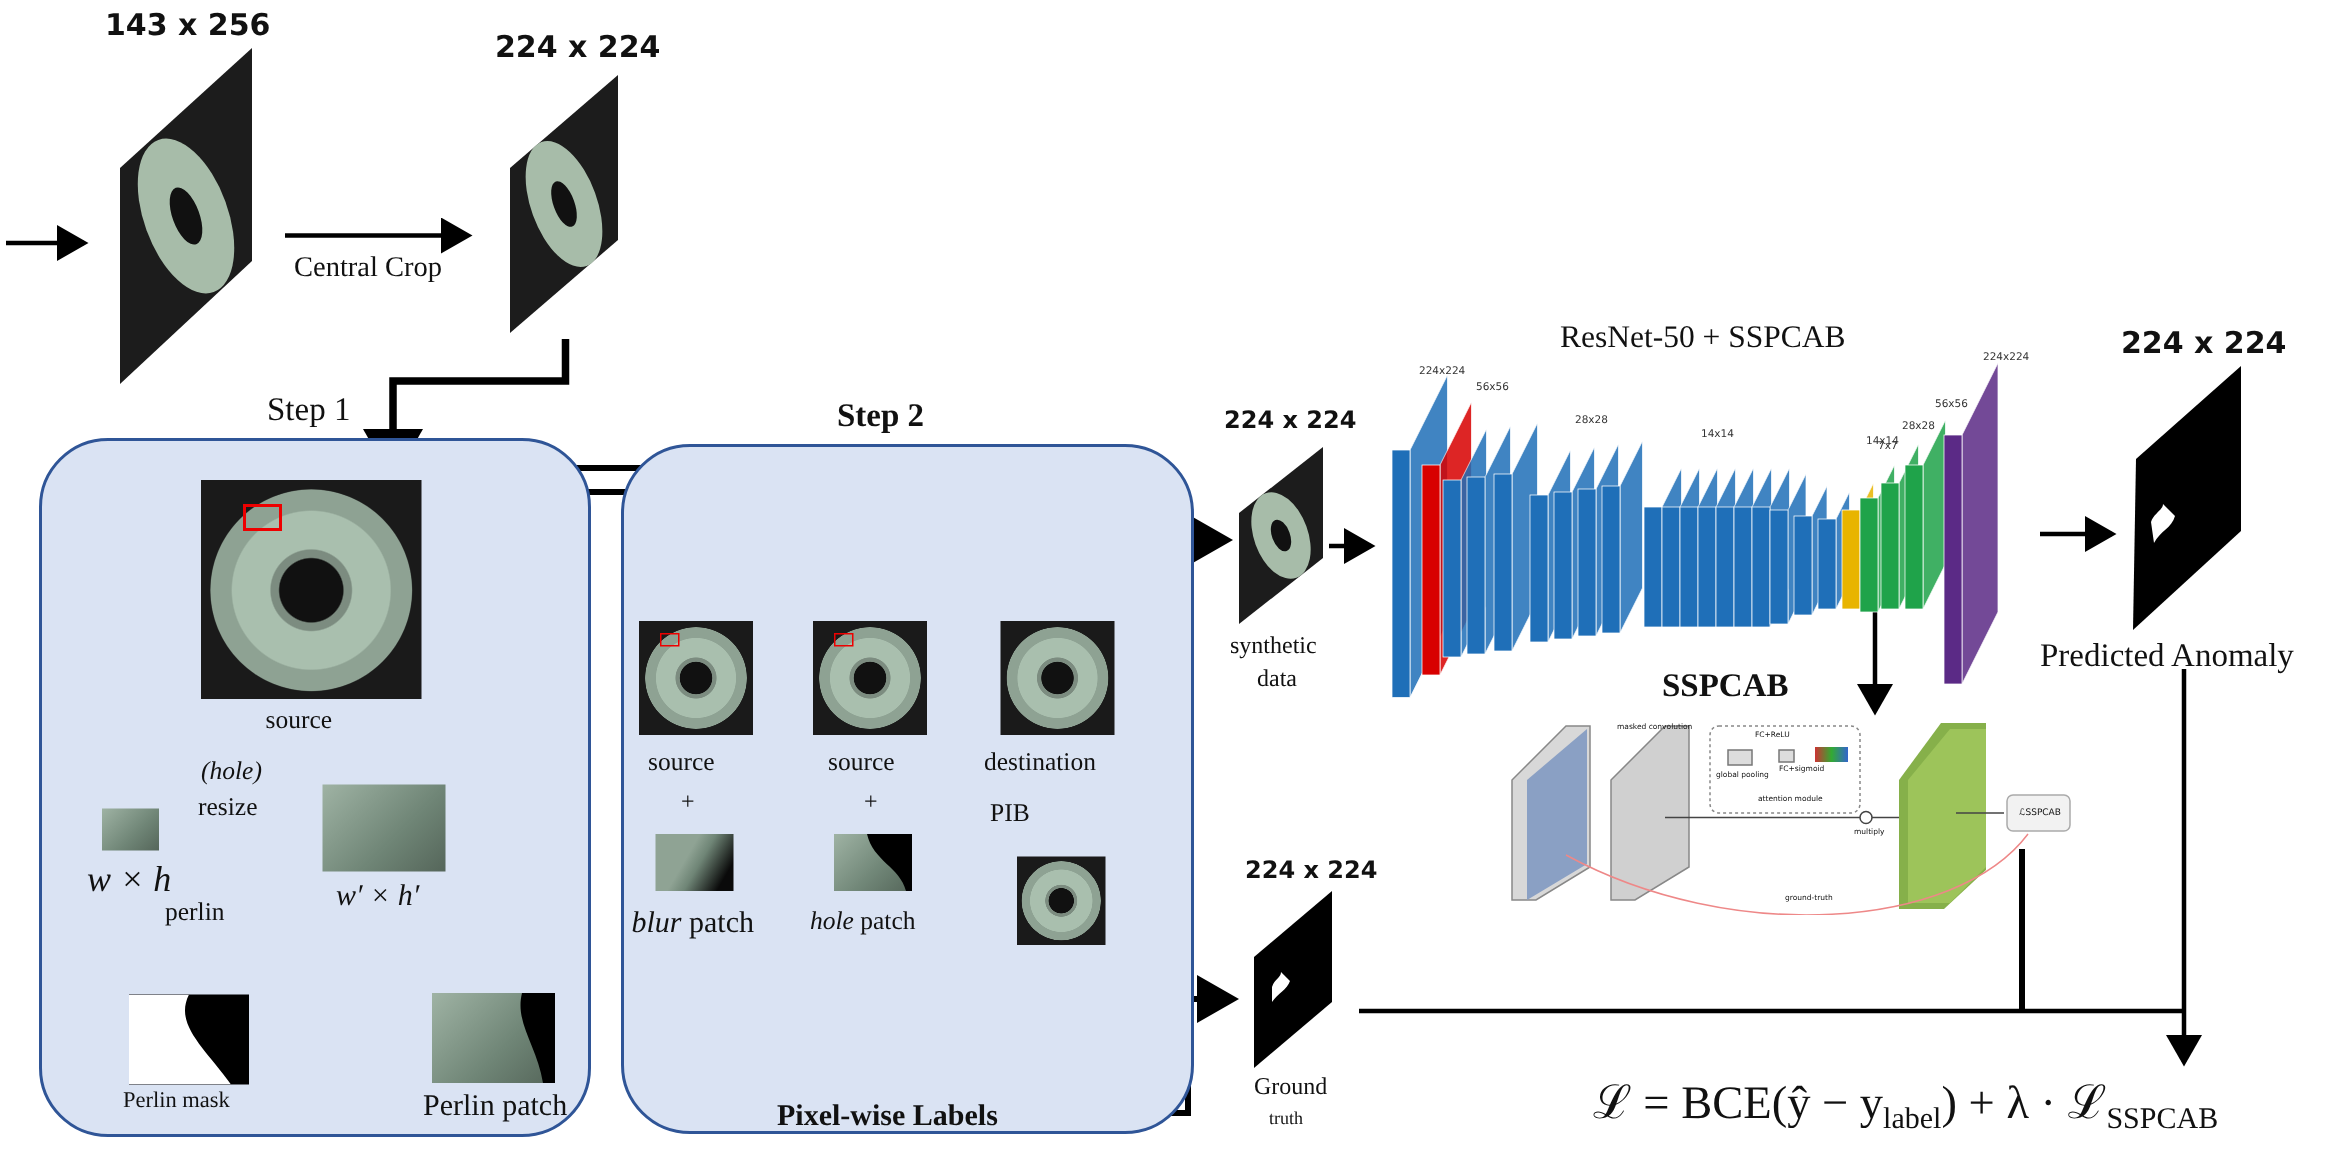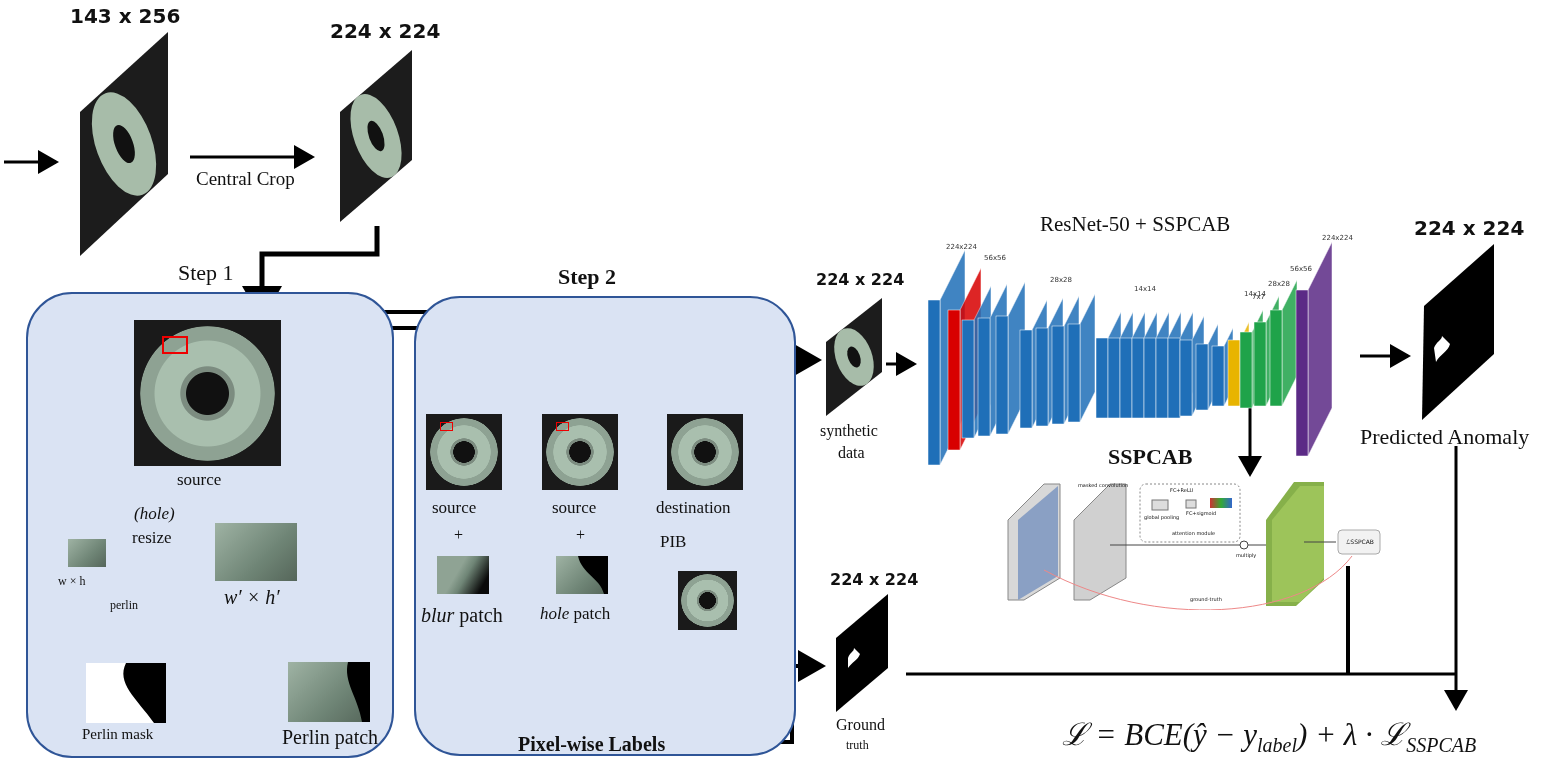--- a/index.html
+++ b/index.html
@@ -88,22 +88,22 @@
 <div class="panel" style="left:26px;top:292px;width:364px;height:462px;"></div>
 <div class="t serif" style="left:178px;top:260px;font-size:22px;font-weight:normal;">Step 1</div>
 <div class="img" style="left:134px;top:320px;width:147px;height:146px;">
   <div class="nut" style="left:6px;top:6px;width:135px;height:135px;"></div>
   <div class="abs" style="left:28px;top:16px;width:22px;height:14px;border:2px solid #e00;"></div>
 </div>
 <div class="t serif" style="left:177px;top:470px;font-size:17px;">source</div>
 <div class="patch" style="left:68px;top:539px;width:38px;height:28px;"></div>
 <div class="t serif" style="left:134px;top:504px;font-size:17px;font-style:italic;">(hole)</div>
 <div class="t serif" style="left:132px;top:528px;font-size:17px;">resize</div>
-<div class="t serif" style="left:58px;top:574px;font-size:12px;">w × h</div>
-<div class="t serif" style="left:110px;top:598px;font-size:12px;">perlin</div>
+<div class="t serif" style="left:58px;top:574px;font-size:24px;font-style:italic;">w × h</div>
+<div class="t serif" style="left:110px;top:598px;font-size:17px;">perlin</div>
 <div class="patch" style="left:215px;top:523px;width:82px;height:58px;"></div>
 <div class="t serif" style="left:224px;top:586px;font-size:20px;font-style:italic;">w′ × h′</div>
 <div class="abs" style="left:86px;top:663px;width:80px;height:60px;background:#000;overflow:hidden;">
   <svg width="80" height="60">
       <path d="M0,0 L40,0 C30,20 50,35 68,60 L0,60 z" fill="#fff"></path>
     </svg>
 </div>
 <div class="t serif" style="left:82px;top:726px;font-size:15px;">Perlin mask</div>
 <div class="abs" style="left:288px;top:662px;width:82px;height:60px;overflow:hidden;">
   <div class="patch" style="left:0;top:0;width:82px;height:60px;"></div>
@@ -317,13 +317,13 @@
 
 <div class="t sans" style="left:1414px;top:216px;font-size:20px;">224 x 224</div>
 <div class="abs" style="left:1420px;top:244px;width:76px;height:176px;">
   <svg width="76" height="176">
       <polygon points="4,62 74,0 74,110 2,176" fill="#000"></polygon>
       <path d="M14,104 C16,98 22,96 22,92 L30,100 C28,108 20,110 16,118 z" fill="#fff"></path>
     </svg>
 </div>
 <div class="t serif" style="left:1360px;top:424px;font-size:22px;">Predicted Anomaly</div>
 
-<div class="t serif" style="left:1062px;top:712px;font-size:31px;font-style:italic;"><span>ℒ = BCE(ŷ − y</span><sub style="font-size:20px;">label</sub><span>) + λ · ℒ</span><sub style="font-size:20px;">SSPCAB</sub></div>
+<div class="t serif" style="left:1062px;top:712px;font-size:31px;"><span>ℒ = BCE(ŷ − y</span><sub style="font-size:20px;">label</sub><span>) + λ · ℒ</span><sub style="font-size:20px;">SSPCAB</sub></div>
 
 </body></html>

